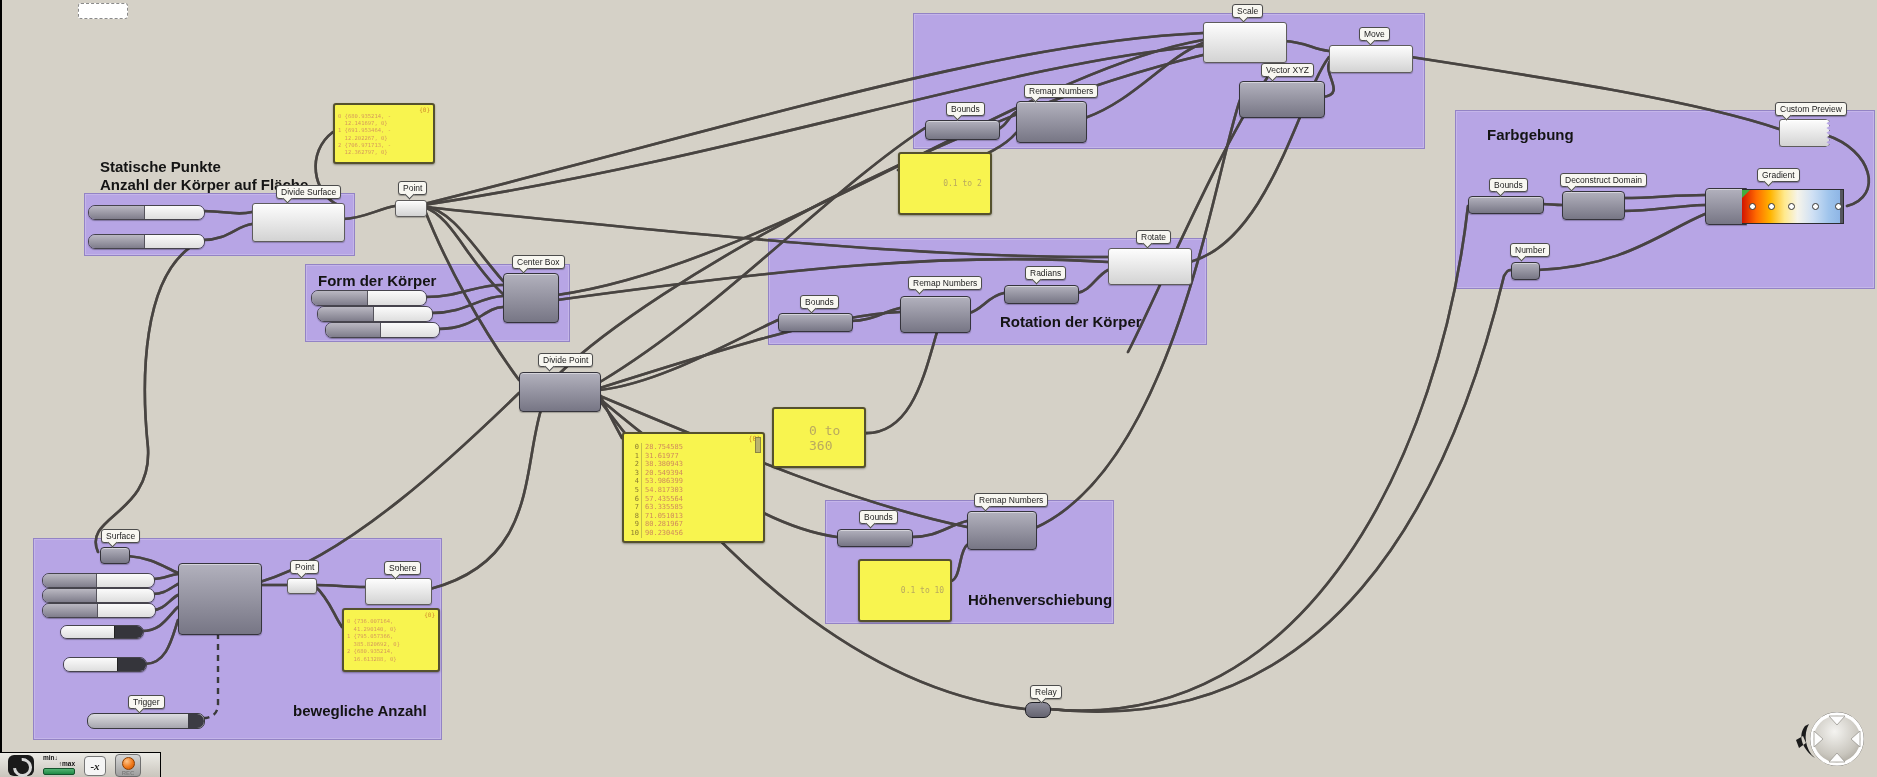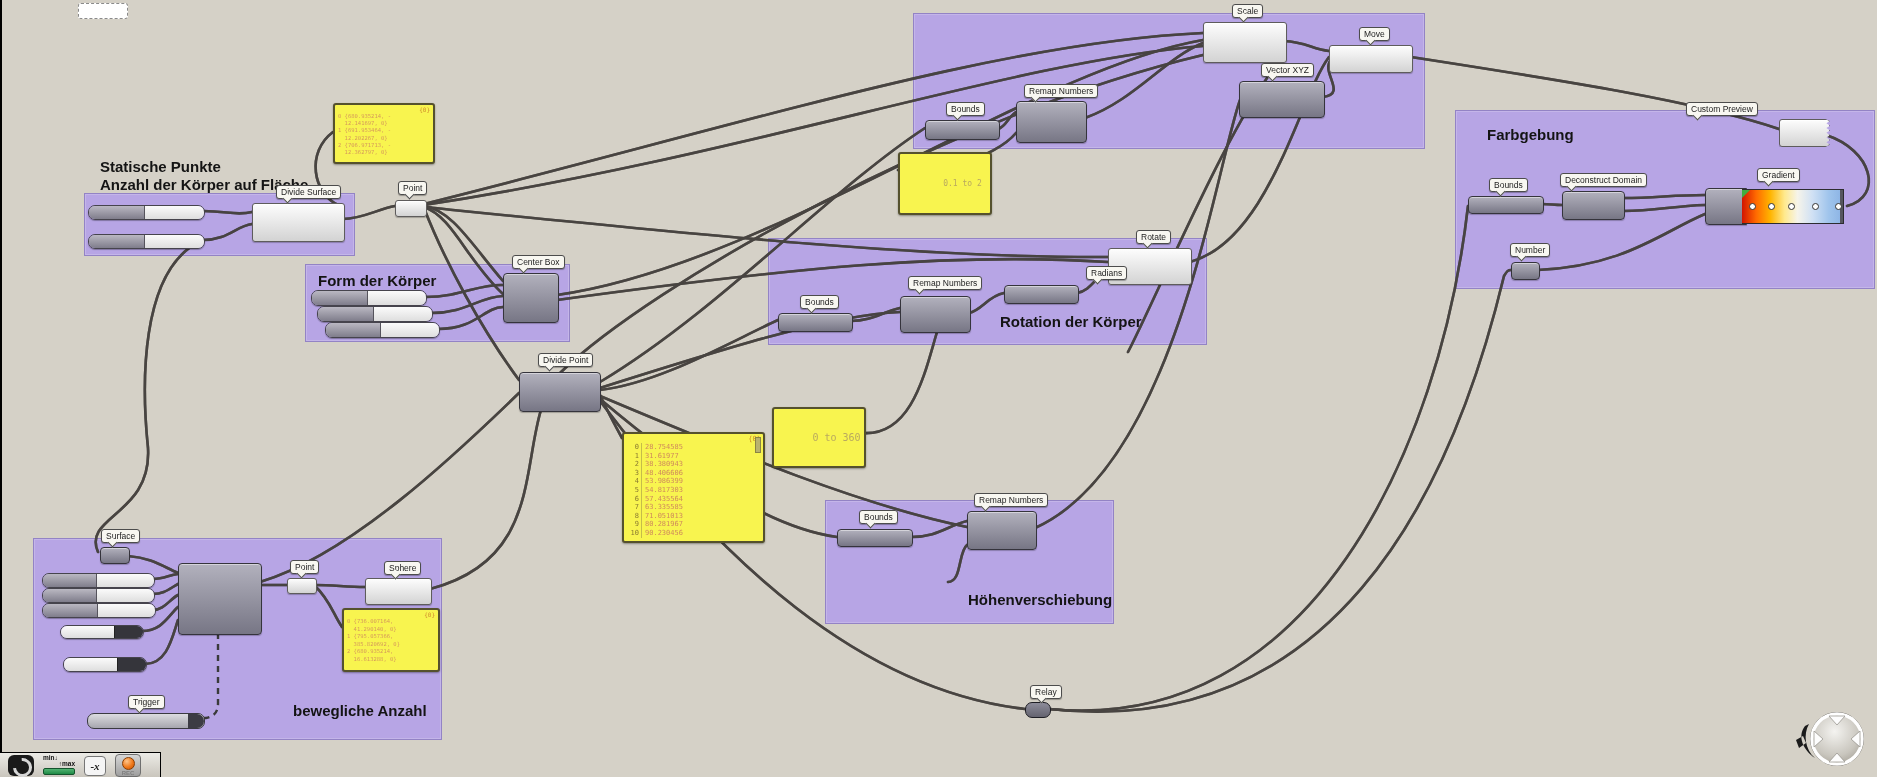--- a/index.html
+++ b/index.html
@@ -228,21 +228,21 @@
     <div class="ycoord" style="font-size:5.5px;line-height:7.2px">  12.202267, 0}</div>
     <div class="ycoord" style="font-size:5.5px;line-height:7.2px">2 {706.971713, -</div>
     <div class="ycoord" style="font-size:5.5px;line-height:7.2px">  12.362797, 0}</div>
   </div>
 
   <div class="abs ypanel" style="left:898px;top:152px;width:90px;height:59px;z-index:20;display:flex;align-items:center;justify-content:center">
     <span class="ytext" style="font-size:8px">0.1 to 2</span>
   </div>
 
   <div class="abs ypanel" style="left:772px;top:407px;width:90px;height:57px;z-index:20;display:flex;align-items:center;justify-content:center">
-    <span class="ytext" style="font-size:10px">0 to 360</span>
+    <span class="ytext" style="font-size:13px">0 to 360</span>
   </div>
 
   <div class="abs ypanel" style="left:622px;top:432px;width:135px;height:105px;z-index:20;padding:1px 2px">
     <div style="display:flex;justify-content:flex-end;align-items:center">
       <span class="yhead" style="font-size:7px">{0}</span>
       <span class="abs" style="right:2px;top:3px;width:4px;height:14px;background:#b9b26e;border:1px solid #8a8444"></span>
     </div>
     <div class="prow">
         <span class="pidx">0</span>
         <span class="pval">28.754585</span>
@@ -250,21 +250,21 @@
     <div class="prow">
         <span class="pidx">1</span>
         <span class="pval">31.61977</span>
       </div>
     <div class="prow">
         <span class="pidx">2</span>
         <span class="pval">38.380943</span>
       </div>
     <div class="prow">
         <span class="pidx">3</span>
-        <span class="pval">48.406606</span>
+        <span class="pval">20.549394</span>
       </div>
     <div class="prow">
         <span class="pidx">4</span>
         <span class="pval">53.986399</span>
       </div>
     <div class="prow">
         <span class="pidx">5</span>
         <span class="pval">54.817303</span>
       </div>
     <div class="prow">
@@ -282,20 +282,23 @@
     <div class="prow">
         <span class="pidx">9</span>
         <span class="pval">80.281967</span>
       </div>
     <div class="prow">
         <span class="pidx">10</span>
         <span class="pval">90.230456</span>
       </div>
   </div>
 
+  <div class="abs ypanel" style="left:858px;top:559px;width:90px;height:59px;z-index:20;display:flex;align-items:center;justify-content:center">
+    <span class="ytext" style="font-size:8px">0.1 to 10</span>
+  </div>
 
   <div class="abs ypanel" style="left:342px;top:608px;width:88px;height:58px;z-index:20;padding:1px 3px">
     <div class="yhead" style="font-size:6px">{0}</div>
     <div class="ycoord" style="font-size:5.5px;line-height:7.6px">0 {736.007164,</div>
     <div class="ycoord" style="font-size:5.5px;line-height:7.6px">  41.290140, 0}</div>
     <div class="ycoord" style="font-size:5.5px;line-height:7.6px">1 {795.057366,</div>
     <div class="ycoord" style="font-size:5.5px;line-height:7.6px">  385.820692, 0}</div>
     <div class="ycoord" style="font-size:5.5px;line-height:7.6px">2 {680.935214,</div>
     <div class="ycoord" style="font-size:5.5px;line-height:7.6px">  16.613288, 0}</div>
   </div>
@@ -304,26 +307,26 @@
   <div class="abs balloon" style="left:398px;top:181px">Point</div>
   <div class="abs balloon" style="left:512px;top:255px">Center Box</div>
   <div class="abs balloon" style="left:538px;top:353px">Divide Point</div>
   <div class="abs balloon" style="left:946px;top:102px">Bounds</div>
   <div class="abs balloon" style="left:1024px;top:84px">Remap Numbers</div>
   <div class="abs balloon" style="left:1232px;top:4px">Scale</div>
   <div class="abs balloon" style="left:1261px;top:63px">Vector XYZ</div>
   <div class="abs balloon" style="left:1359px;top:27px">Move</div>
   <div class="abs balloon" style="left:800px;top:295px">Bounds</div>
   <div class="abs balloon" style="left:908px;top:276px">Remap Numbers</div>
-  <div class="abs balloon" style="left:1086px;top:266px">Radians</div>
+  <div class="abs balloon" style="left:1025px;top:266px">Radians</div>
   <div class="abs balloon" style="left:1136px;top:230px">Rotate</div>
   <div class="abs balloon" style="left:1489px;top:178px">Bounds</div>
   <div class="abs balloon" style="left:1560px;top:173px">Deconstruct Domain</div>
   <div class="abs balloon" style="left:1757px;top:168px">Gradient</div>
-  <div class="abs balloon" style="left:1686px;top:102px">Custom Preview</div>
+  <div class="abs balloon" style="left:1775px;top:102px">Custom Preview</div>
   <div class="abs balloon" style="left:1510px;top:243px">Number</div>
   <div class="abs balloon" style="left:859px;top:510px">Bounds</div>
   <div class="abs balloon" style="left:974px;top:493px">Remap Numbers</div>
   <div class="abs balloon" style="left:101px;top:529px">Surface</div>
   <div class="abs balloon" style="left:290px;top:560px">Point</div>
   <div class="abs balloon" style="left:384px;top:561px">Sphere</div>
   <div class="abs balloon" style="left:128px;top:695px">Trigger</div>
   <div class="abs balloon" style="left:1030px;top:685px">Relay</div>
 
   <div id="toolbar" class="abs">

